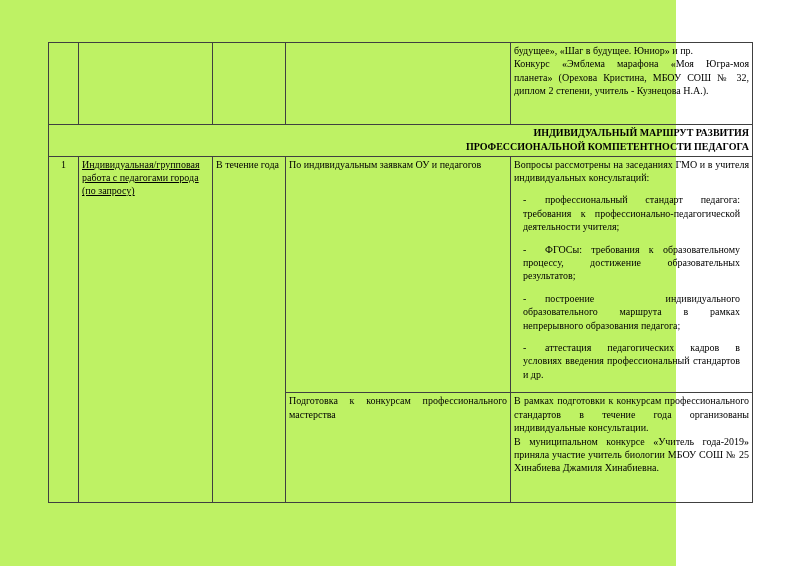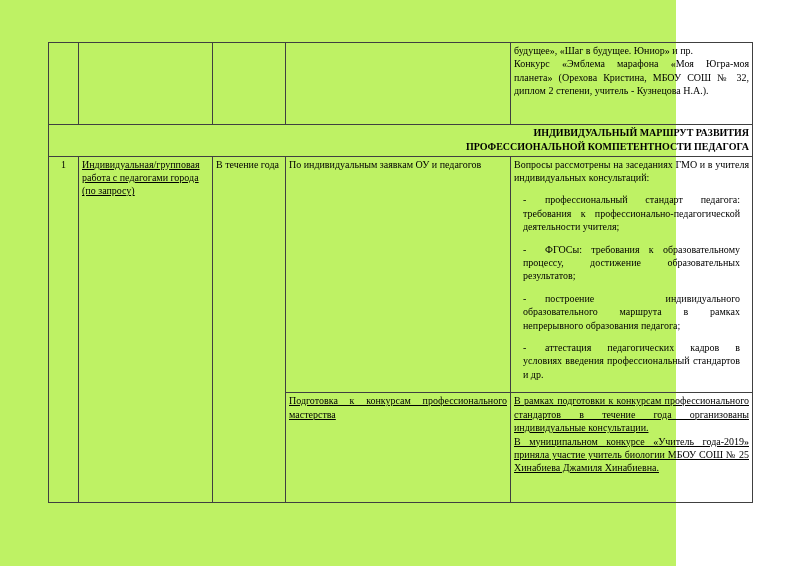--- a/index.html
+++ b/index.html
@@ -54,21 +54,21 @@
   .section-banner {
     text-align: right;
     font-weight: bold;
     line-height: 13.8px;
     padding-top: 2px;
     padding-bottom: 2px;
   }
 
   .row-top-cell { height: 78px; }
   .row-a-form   { height: 176px; }
-  .row-b-form   { height: 106px; text-decoration: underline; }
+  .row-b-form   { height: 106px; }
 
   .p { margin: 0; }
 
   .dash-item {
     margin: 9px;
     text-align: justify;
     text-align-last: left;
     text-indent: 0;
   }
   .dash-item .dash {

